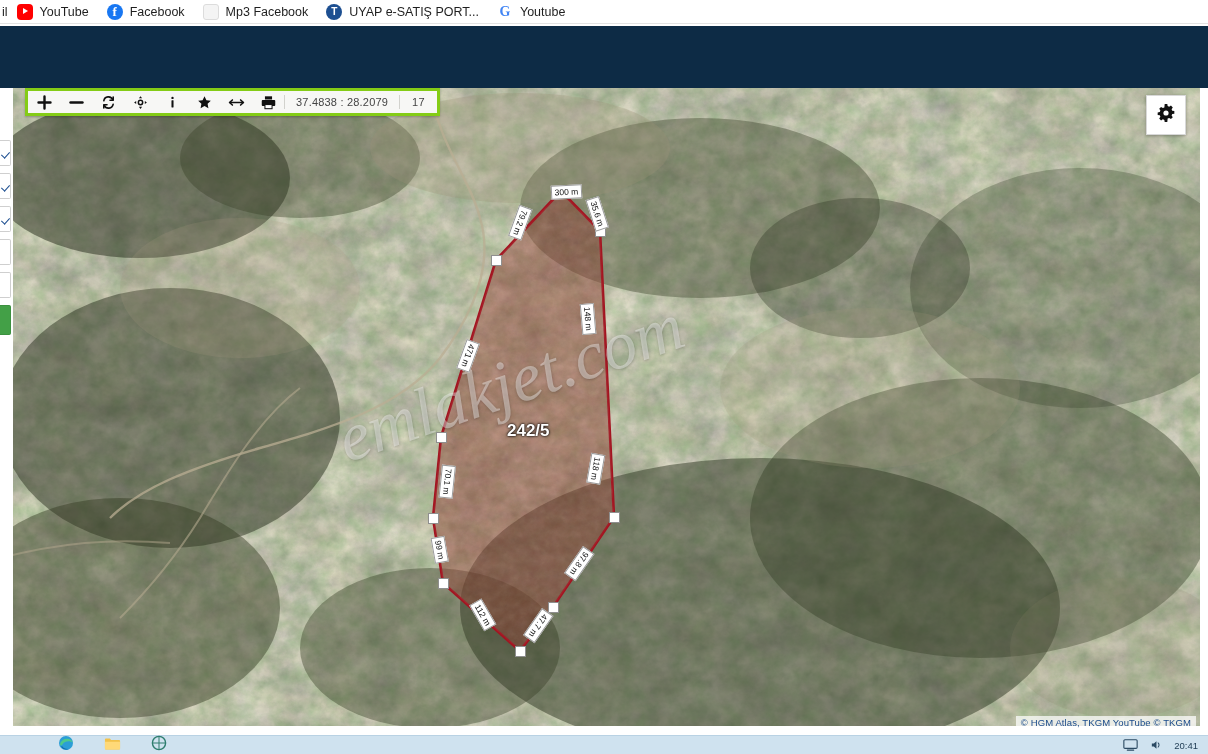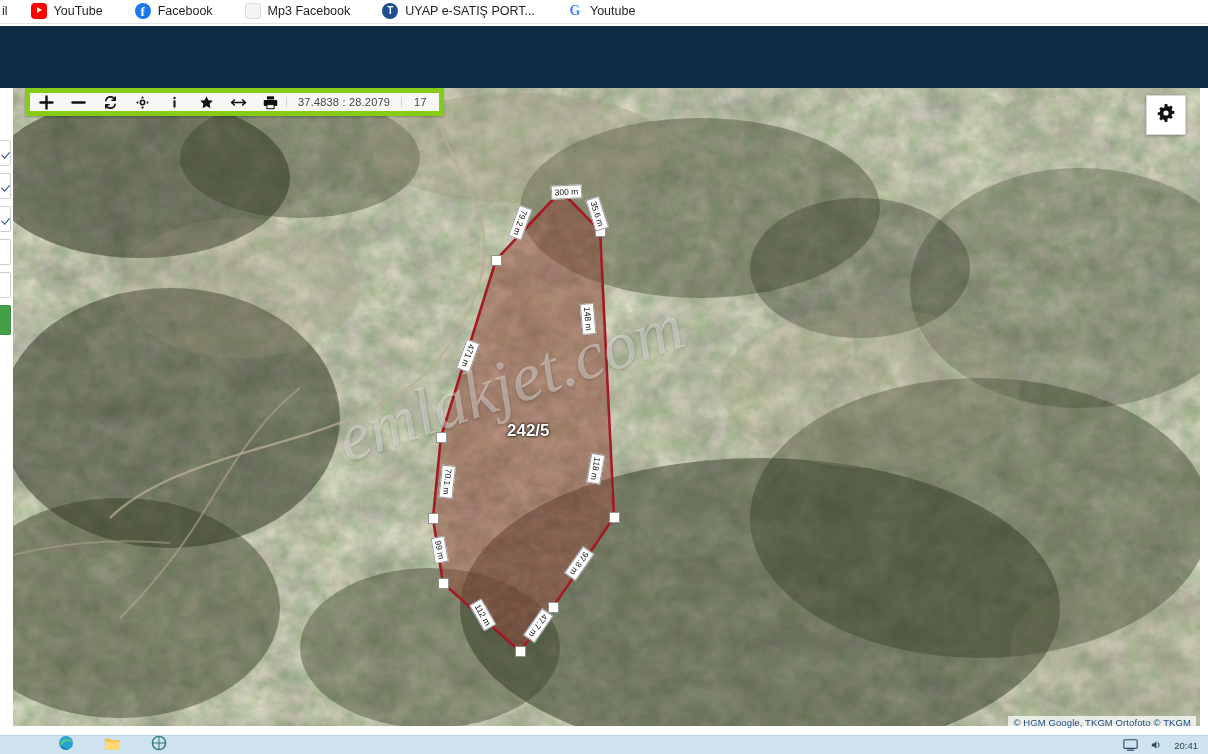--- a/index.html
+++ b/index.html
@@ -7,21 +7,21 @@
   body {
     font-family:"Liberation Sans", sans-serif;
     background:#ffffff;
     position:relative;
   }
 
   
   #bookmarks-bar {
     position:absolute; left:0; top:0; width:1208px; height:24px;
     background:#ffffff;
-    display:flex; gap:14px;
+    display:flex; align-items:center; gap:0px;
     border-bottom:1px solid #e3e3e3;
     overflow:hidden;
   }
   .bm {
     display:flex; align-items:center; gap:7px;
     padding:0 9px; height:22px;
     font-size:12.5px; color:#1f1f1f; white-space:nowrap;
     cursor:default;
   }
   .bm:first-child { padding-left:2px; }
@@ -90,21 +90,21 @@
   .lp-item.chk:after{
     content:""; position:absolute; left:3px; top:9px;
     width:4px; height:7px; border:solid #1d4f91;
     border-width:0 1.6px 1.6px 0; transform:rotate(42deg);
   }
   .lp-item.green { background:#43a047; border-color:#3c9140; height:30px; }
 
   
   #map-toolbar {
     position:absolute; left:25px; top:88px; height:28px;
-    background:#f7f7f5; border:5px solid #84cc16;
+    background:#f7f7f5; border:3px solid #84cc16;
     display:flex; align-items:stretch; z-index:50;
     box-shadow:0 1px 2px rgba(0,0,0,.25);
   }
   .tb-btn {
     width:32px; display:flex; align-items:center; justify-content:center;
     color:#1a1a1a; cursor:pointer; user-select:none;
   }
   .tb-btn svg { display:block; }
   .tb-sep { width:1px; background:#d2d2cd; margin:4px 0; }
   .tb-field {
@@ -266,21 +266,21 @@
         <polygon points="561,103 600,143 614,429 553,519 520,563 443,495 433,430 441,349 496,172" fill="#8c3026" fill-opacity="0.45" stroke="#a31420" stroke-width="2.6"></polygon>
         <g clip-path="url(#parcelClip)">
           <rect x="420" y="90" width="220" height="490" filter="url(#terrain2)" opacity="0.30"></rect>
         </g>
       </g>
     </svg>
   </div>
 
   <div id="map-watermark">emlakjet.com</div>
 
-  <div id="map-attribution">© HGM Google, TKGM Ortofoto © TKGM</div>
+  <div id="map-attribution">© HGM Atlas, TKGM YouTube © TKGM</div>
 </div>
 
 <div id="overlay-layer">
     <div class="vertex" style="left: 555.5px; top: 185.5px;"></div>
     <div class="vertex" style="left: 594.5px; top: 225.5px;"></div>
     <div class="vertex" style="left: 608.5px; top: 511.5px;"></div>
     <div class="vertex" style="left: 547.5px; top: 601.5px;"></div>
     <div class="vertex" style="left: 514.5px; top: 645.5px;"></div>
     <div class="vertex" style="left: 437.5px; top: 577.5px;"></div>
     <div class="vertex" style="left: 427.5px; top: 512.5px;"></div>

